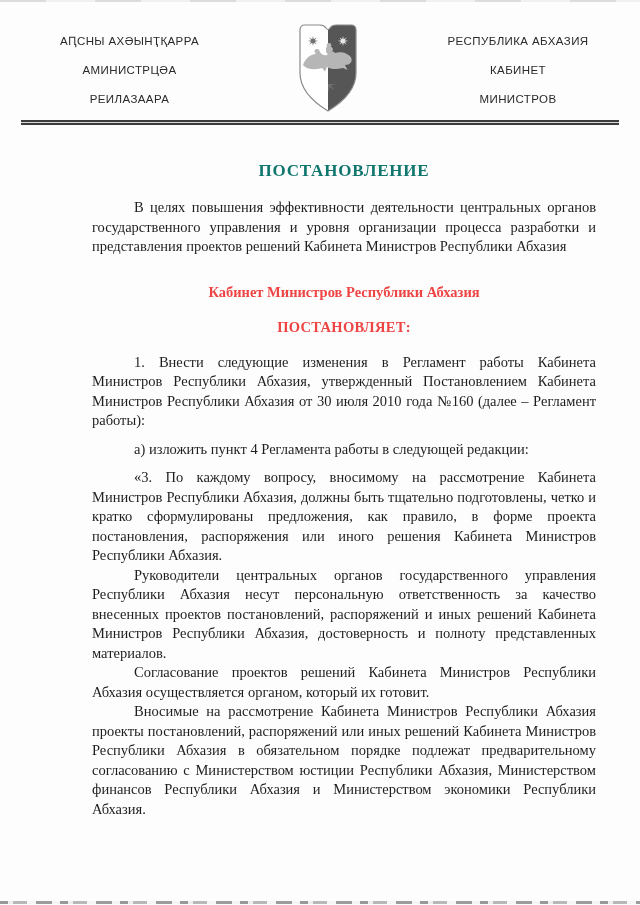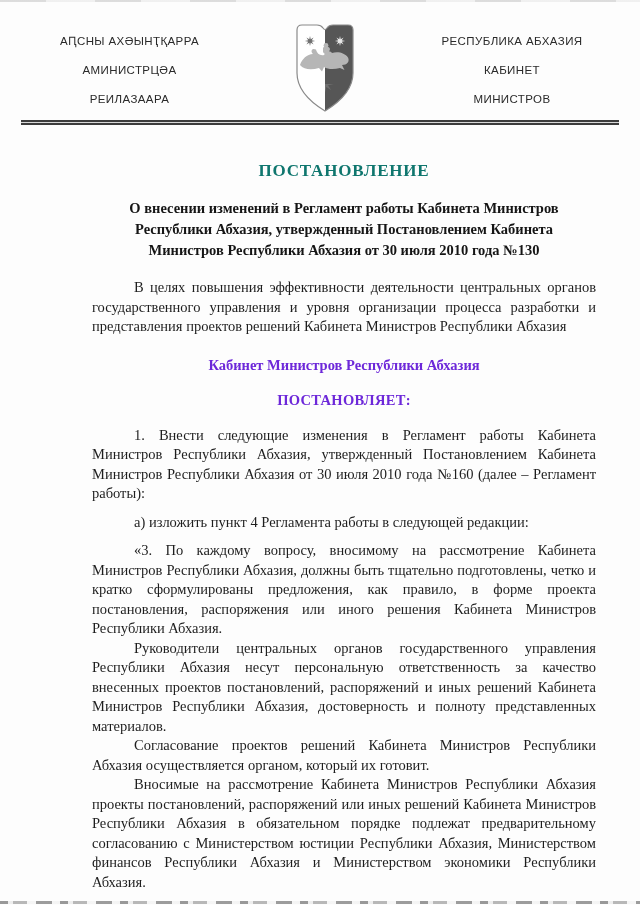--- a/index.html
+++ b/index.html
@@ -9,21 +9,21 @@
     font-family:"Liberation Serif", serif;
     color:#1e1e1e;
   }
   .page{
     position:relative;width:640px;height:905px;
     background:#fdfdfd;
   }
   
   .letterhead{
     display:flex;align-items:flex-start;justify-content:space-between;
-    padding:24px 28px 0 22px;height:94px;
+    padding:24px 22px 0 22px;height:94px;
   }
   .issuer{
     font-family:"Liberation Sans", sans-serif;
     font-size:11.5px;letter-spacing:.4px;color:#2a2a2a;
     text-align:center;line-height:29px;margin-top:3px;
   }
   .issuer.left{width:215px;}
   .issuer.right{width:200px;}
   .emblem{width:70px;height:100px;margin-top:-6px;flex:0 0 auto;}
   .rule{
@@ -45,21 +45,21 @@
   .para{
     font-size:14.5px;line-height:19.5px;
     text-align:justify;text-align-last:left;
     margin:0;color:#1e1e1e;
   }
   .indent{text-indent:42px;}
   .mt{margin-top:9px;}
   .mt-lg{margin-top:17px;}
   .centerline{
     font-size:14.5px;font-weight:bold;text-align:center;
-    margin:20px 0 0 0;color:#6d28d9;
+    margin:27px 0 0 0;color:#ef4444;
   }
   .centerline.resolves{margin-top:18px;letter-spacing:.3px;}
   
   .scan-top{
     position:absolute;top:0;left:0;right:0;height:2px;opacity:.75;
     background:repeating-linear-gradient(90deg,#d2d2d2 0 46px,#ececec 46px 95px);
   }
   .scan-bottom{
     position:absolute;bottom:1px;left:0;right:0;height:3px;
     background:repeating-linear-gradient(90deg,
@@ -112,21 +112,20 @@
       <div>КАБИНЕТ</div>
       <div>МИНИСТРОВ</div>
     </div>
   </header>
 
   <div class="rule"></div>
 
   <main>
     <h1 class="doc-title">ПОСТАНОВЛЕНИЕ</h1>
 
-    <h2 class="doc-subject">О внесении изменений в Регламент работы Кабинета Министров Республики Абхазия, утвержденный Постановлением Кабинета Министров Республики Абхазия от 30 июля 2010 года №130</h2>
 
     <p class="para indent mt-lg">В целях повышения эффективности деятельности центральных органов государственного управления и уровня организации процесса разработки и представления проектов решений Кабинета Министров Республики Абхазия</p>
 
     <p class="centerline">Кабинет Министров Республики Абхазия</p>
 
     <p class="centerline resolves">ПОСТАНОВЛЯЕТ:</p>
 
     <p class="para indent mt-lg">1. Внести следующие изменения в Регламент работы Кабинета Министров Республики Абхазия, утвержденный Постановлением Кабинета Министров Республики Абхазия от 30 июля 2010 года №160 (далее – Регламент работы):</p>
 
     <p class="para indent mt">а) изложить пункт 4 Регламента работы в следующей редакции:</p>

